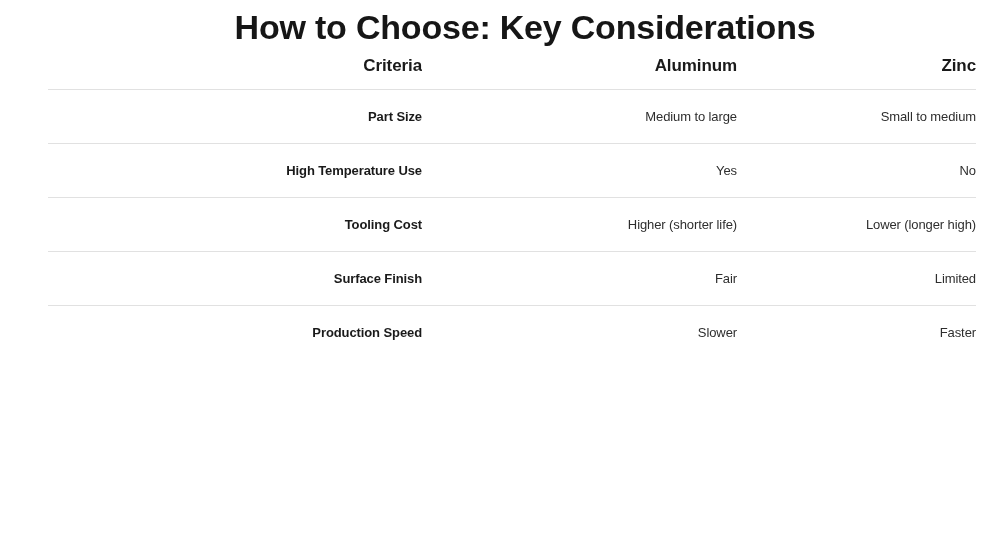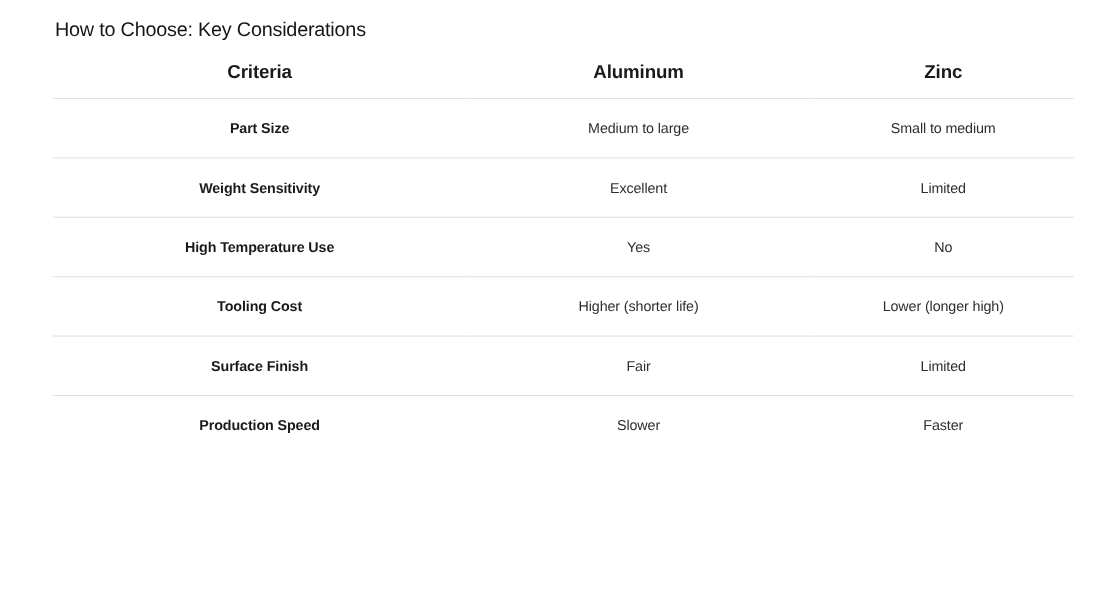--- a/index.html
+++ b/index.html
@@ -14,34 +14,35 @@
     font-family: "Liberation Sans", sans-serif;
     -webkit-font-smoothing: antialiased;
   }
   .page {
     width: 1000px;
     height: 537px;
     background: #ffffff;
   }
   h1.page-title {
     margin: 12px 0 0 50px;
-    font-size: 18px;
+    font-size: 34px;
     line-height: 30px;
-    font-weight: 400;
+    font-weight: 700;
     color: #161616;
     letter-spacing: -0.2px;
+    text-align: center;
   }
   table.comparison {
     border-collapse: collapse;
     table-layout: fixed;
     margin: 14px 0 0 48px;
     width: 922px;
   }
   th, td {
-    text-align: center;
+    text-align: right;
     vertical-align: middle;
     overflow: hidden;
     white-space: nowrap;
   }
   th {
     font-size: 17px;
     font-weight: 700;
     color: #1a1a1a;
     padding: 0 0 13px 2px;
     border-bottom: 1px solid #e1e1e1;
@@ -81,25 +82,20 @@
         <th class="col-zinc">Zinc</th>
       </tr>
     </thead>
     <tbody>
         <tr>
           <td class="criteria">Part Size</td>
           <td>Medium to large</td>
           <td>Small to medium</td>
         </tr>
         <tr>
-          <td class="criteria">Weight Sensitivity</td>
-          <td>Excellent</td>
-          <td>Limited</td>
-        </tr>
-        <tr>
           <td class="criteria">High Temperature Use</td>
           <td>Yes</td>
           <td>No</td>
         </tr>
         <tr>
           <td class="criteria">Tooling Cost</td>
           <td>Higher (shorter life)</td>
           <td>Lower (longer high)</td>
         </tr>
         <tr>

